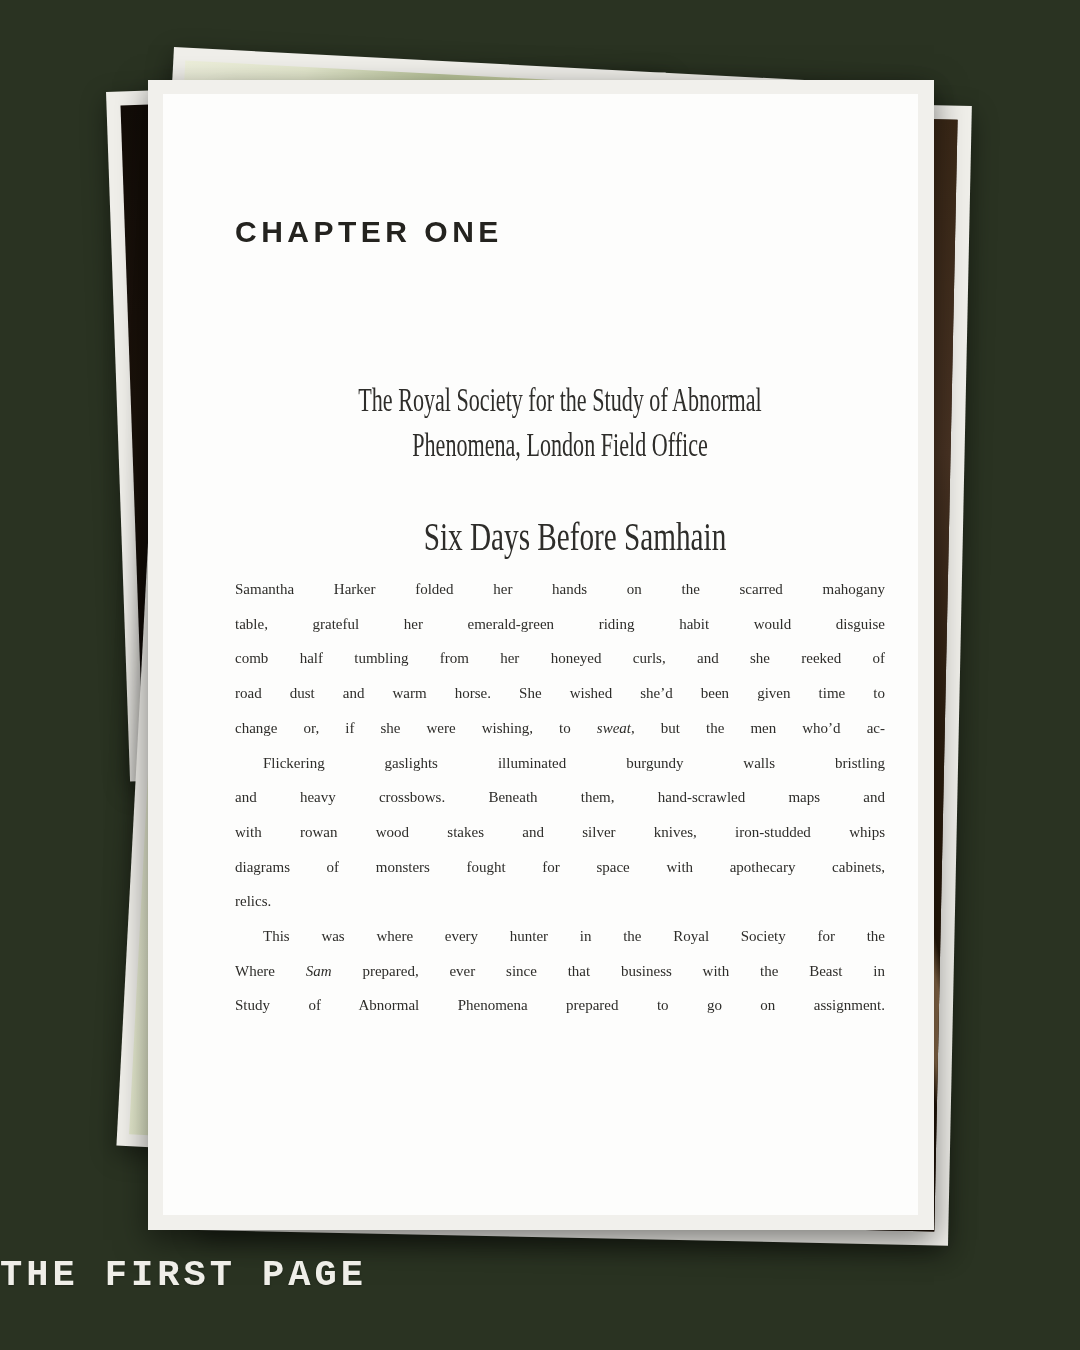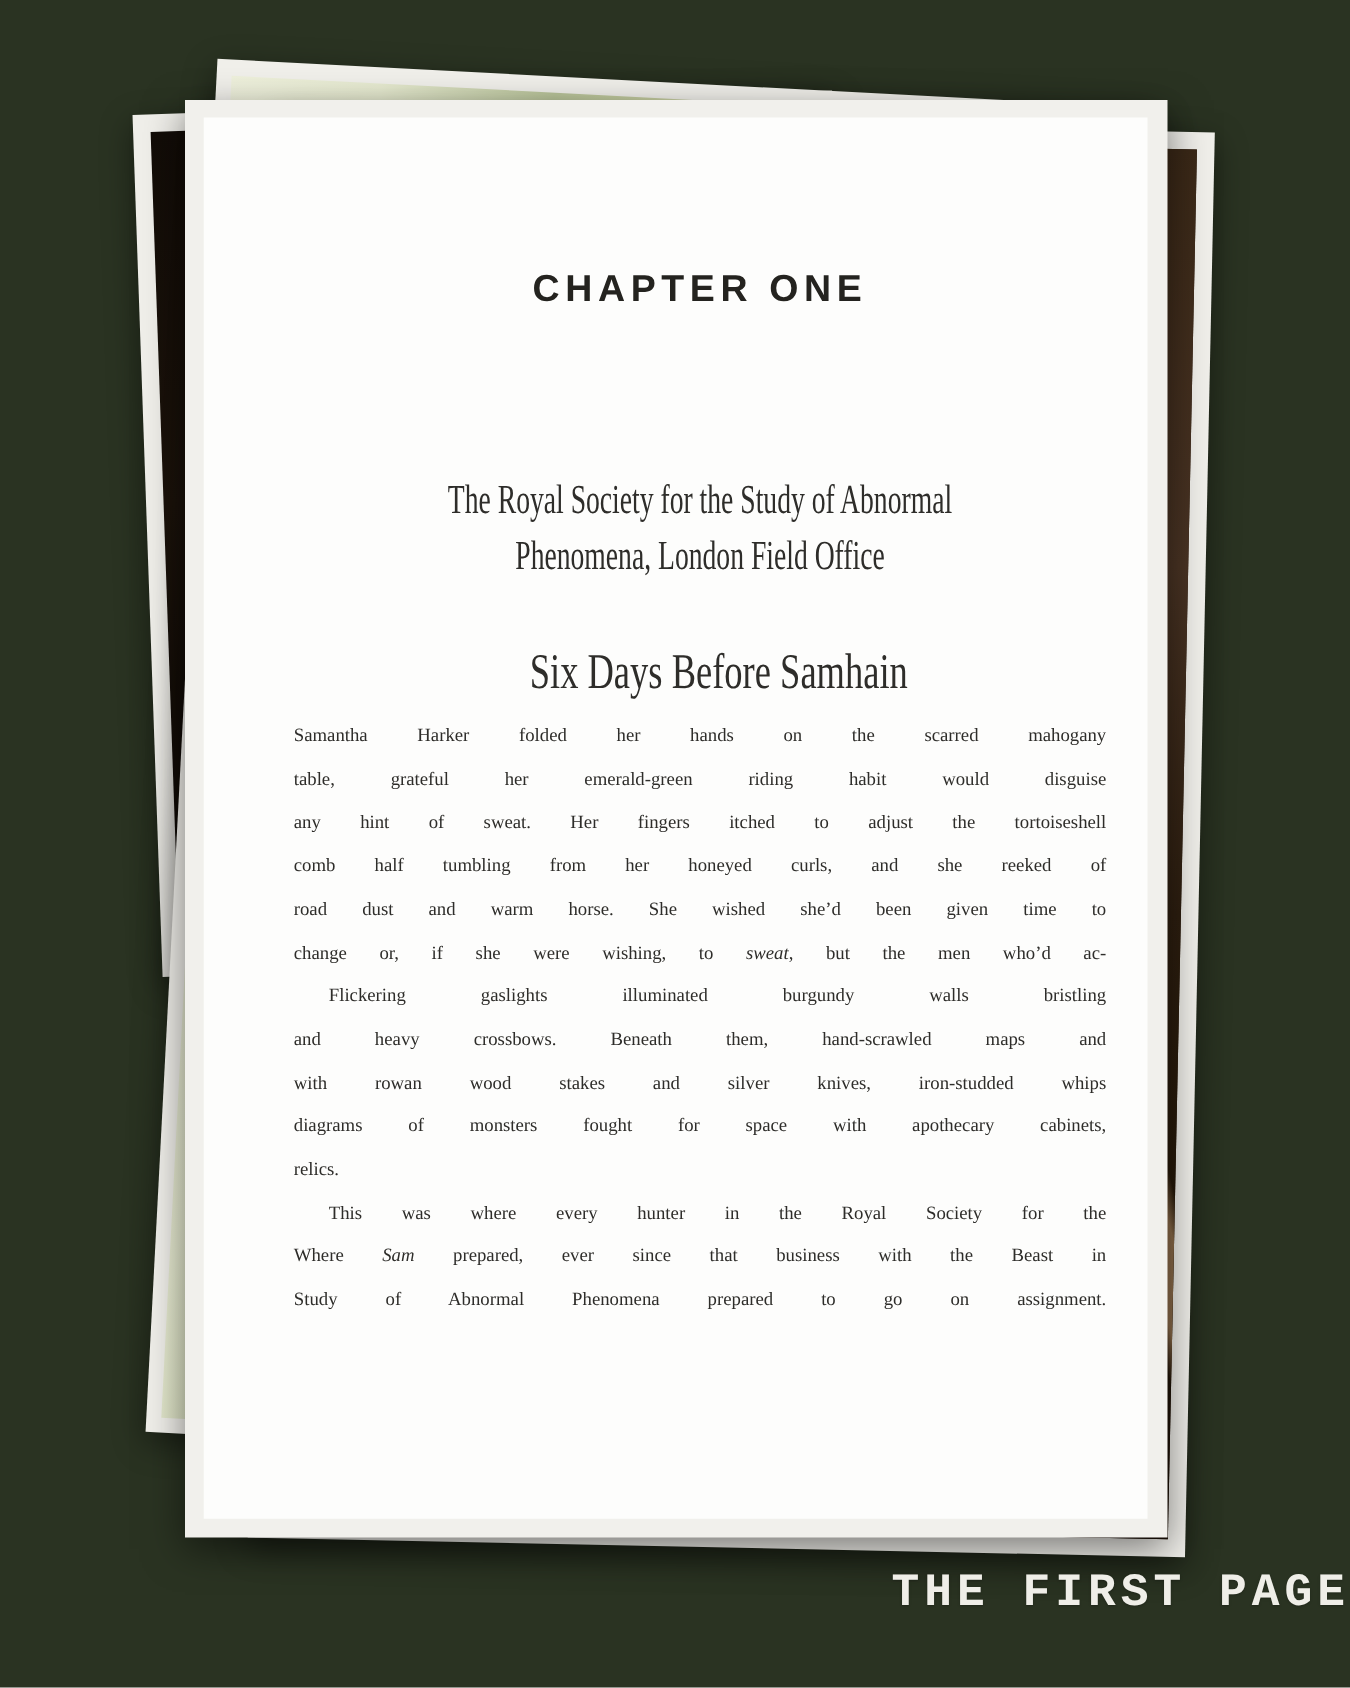--- a/index.html
+++ b/index.html
@@ -23,37 +23,37 @@
       linear-gradient(100deg,transparent 36%,rgba(200,165,130,.9) 37% 38.5%,transparent 40%),
       linear-gradient(70deg,transparent 52%,rgba(120,90,60,.9) 53% 55%,transparent 56%),
       linear-gradient(95deg,transparent 68%,rgba(176,138,98,.8) 69% 70.5%,transparent 72%),
       linear-gradient(180deg,#3a2817 0%,#4a3424 30%,#2e1f10 55%,#241708 78%,#1a0f06 100%);}
 
   
   .card{position:absolute;left:148px;top:80px;width:786px;height:1150px;background:var(--paper,#f1f0ec);
     box-shadow:0 10px 30px rgba(0,0,0,.5);z-index:5;}
   .page{position:absolute;left:15px;top:14px;right:16px;bottom:15px;background:var(--page,#fdfdfc);}
 
-  .chapter{position:absolute;left:72px;top:120px;width:650px;text-align:center;
+  .chapter{position:absolute;left:72px;top:120px;width:650px;
     font-family:"Liberation Sans",sans-serif;font-weight:bold;font-size:30px;line-height:36px;
     letter-spacing:4.5px;color:var(--chapter_ink,#24231f);}
   .heading{position:absolute;left:72px;top:284px;width:650px;text-align:center;
     font-size:33px;line-height:45px;color:var(--ink,#2e2d2a);transform:scaleX(.67);transform-origin:50% 50%;}
   .subheading{position:absolute;left:87px;top:418px;width:650px;text-align:center;
     font-size:40px;line-height:50px;color:var(--ink,#2e2d2a);transform:scaleX(.73);transform-origin:50% 50%;}
 
   .body-text{position:absolute;left:72px;top:478px;width:650px;
     font-size:15px;line-height:34.7px;color:var(--ink,#2e2d2a);}
   .bline{text-align:justify;text-align-last:justify;}
   .bline-end{text-align-last:left;}
   .bline-indent{padding-left:28px;}
   .it{font-style:italic;}
 
   
-  .caption{position:absolute;left:0;right:0;top:1253px;text-align:right;z-index:6;
+  .caption{position:absolute;left:0;right:0;top:1253px;text-align:left;z-index:6;
     font-family:"Liberation Mono",monospace;font-weight:bold;font-size:37px;line-height:44px;
     letter-spacing:4px;color:var(--caption_text,#efeee8);text-shadow:0 1px 2px rgba(0,0,0,.25);}
 </style>
 </head>
 <body>
 
 <div class="canvas">
 
   <div class="sheet sheet-a">
     <div class="photo"></div>
@@ -71,21 +71,20 @@
     <div class="page">
       <div class="chapter">CHAPTER ONE</div>
       <div class="heading">
         <div>The Royal Society for the Study of Abnormal</div>
         <div>Phenomena, London Field Office</div>
       </div>
       <div class="subheading">Six Days Before Samhain</div>
       <div class="body-text" id="body-text">
           <div class="bline"><span>Samantha Harker folded her hands on the scarred mahogany</span></div>
           <div class="bline"><span>table, grateful her emerald-green riding habit would disguise</span></div>
-          <div class="bline"><span>any hint of sweat. Her fingers itched to adjust the tortoiseshell</span></div>
           <div class="bline"><span>comb half tumbling from her honeyed curls, and she reeked of</span></div>
           <div class="bline"><span>road dust and warm horse. She wished she’d been given time to</span></div>
           <div class="bline"><span>change or, if she were wishing, to </span><span class="it">sweat</span><span>, but the men who’d ac-</span></div>
           <div class="bline bline-indent"><span>Flickering gaslights illuminated burgundy walls bristling</span></div>
           <div class="bline"><span>and heavy crossbows. Beneath them, hand-scrawled maps and</span></div>
           <div class="bline"><span>with rowan wood stakes and silver knives, iron-studded whips</span></div>
           <div class="bline"><span>diagrams of monsters fought for space with apothecary cabinets,</span></div>
           <div class="bline bline-end"><span>relics.</span></div>
           <div class="bline bline-indent"><span>This was where every hunter in the Royal Society for the</span></div>
           <div class="bline"><span>Where </span><span class="it">Sam</span><span> prepared, ever since that business with the Beast in</span></div>

